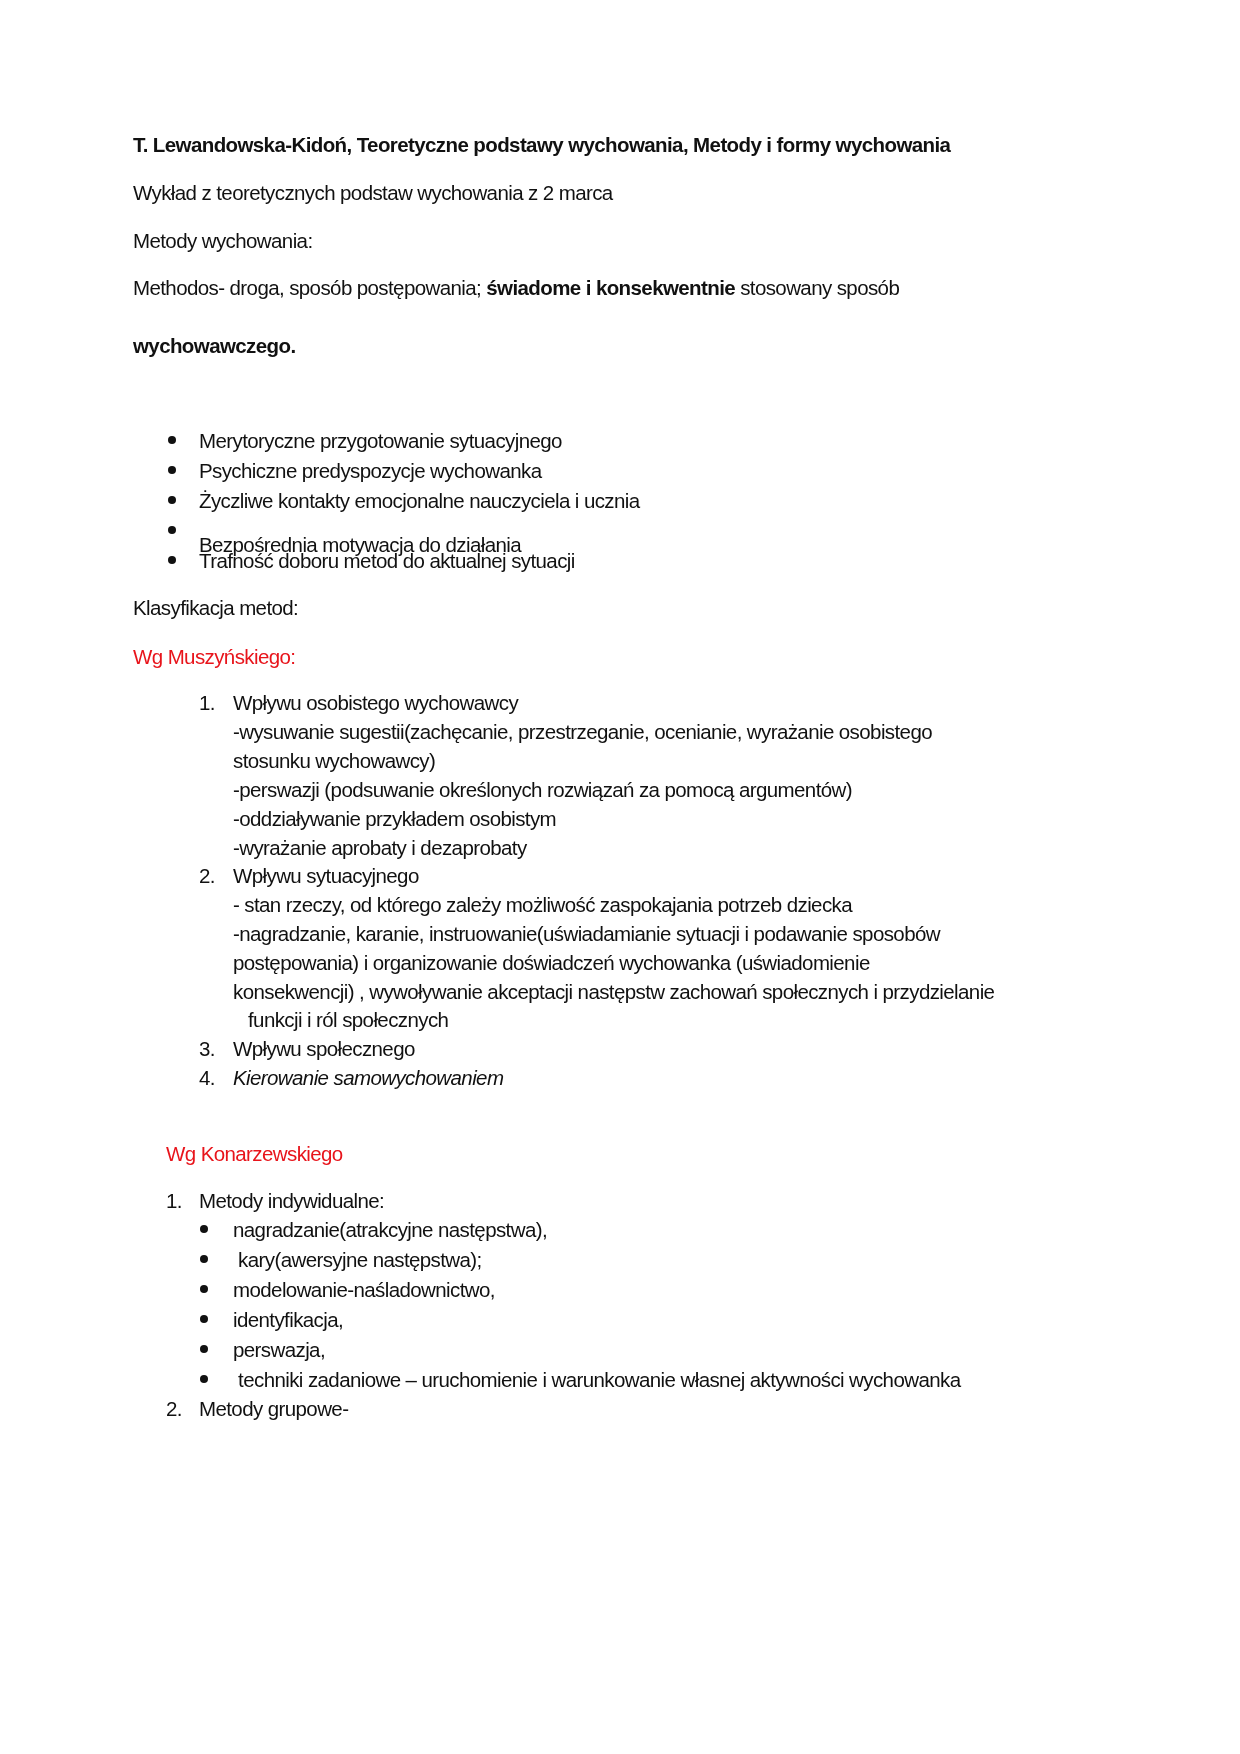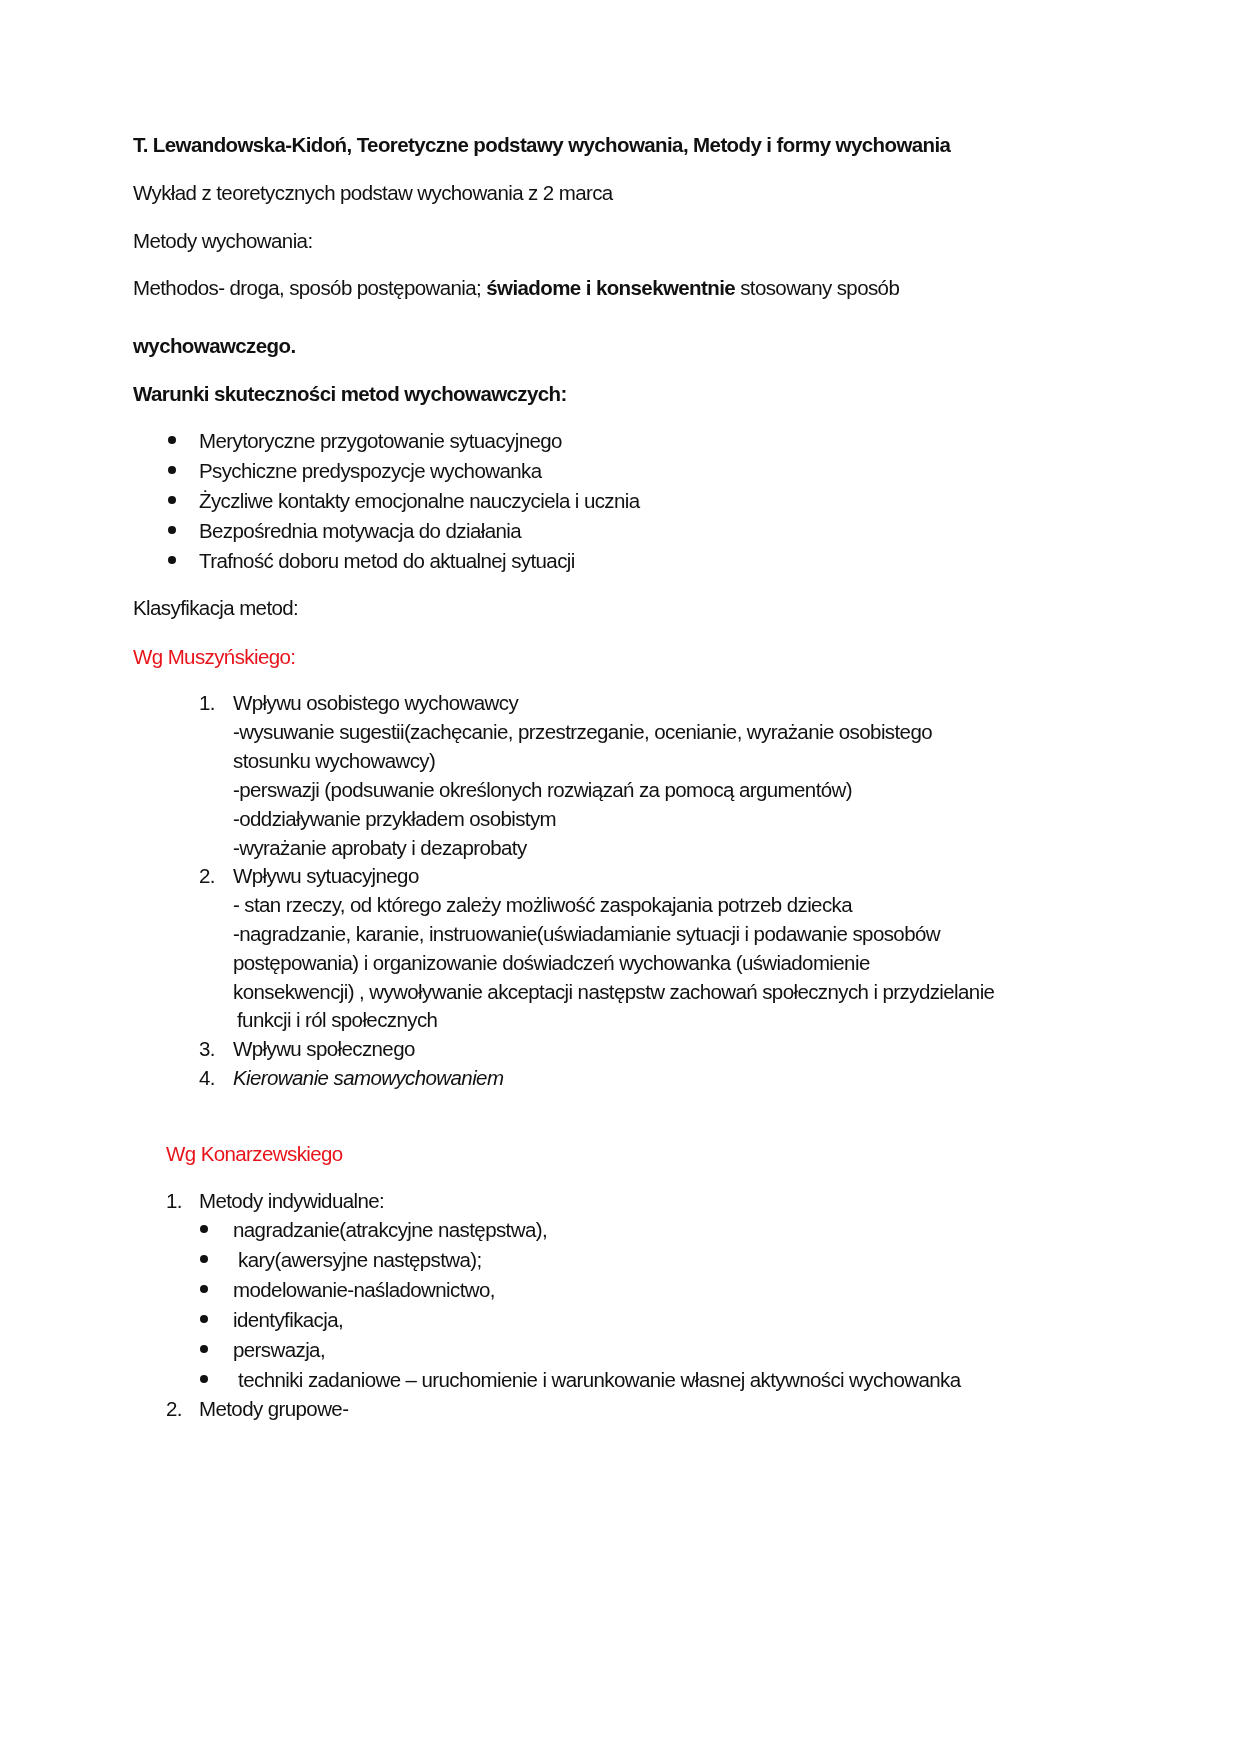--- a/index.html
+++ b/index.html
@@ -25,31 +25,30 @@
 
 <div class="page">
 
   <div class="line b" style="left:133px;top:132px;">T. Lewandowska-Kidoń, Teoretyczne podstawy wychowania, Metody i formy wychowania</div>
   <div class="line" style="left:133px;top:180px;">Wykład z teoretycznych podstaw wychowania z 2 marca</div>
   <div class="line" style="left:133px;top:228px;">Metody wychowania:</div>
 
   <div class="line" style="left:133px;top:275px;"><span>Methodos- droga, sposób postępowania; </span><span class="b">świadome i konsekwentnie</span><span> stosowany sposób</span></div>
   <div class="line b" style="left:133px;top:333px;">wychowawczego.</div>
 
-  <div class="line b" style="left:133px;top:381px;">Warunki skuteczności metod wychowawczych:</div>
 
   <div>
     <span class="bullet" style="left:168px;top:436px;"></span>
     <div class="line" style="left:199px;top:428px;">Merytoryczne przygotowanie sytuacyjnego</div>
     <span class="bullet" style="left:168px;top:466px;"></span>
     <div class="line" style="left:199px;top:458px;">Psychiczne predyspozycje wychowanka</div>
     <span class="bullet" style="left:168px;top:496px;"></span>
     <div class="line" style="left:199px;top:488px;">Życzliwe kontakty emocjonalne nauczyciela i ucznia</div>
     <span class="bullet" style="left:168px;top:526px;"></span>
-    <div class="line" style="left:199px;top:518px;">Bezpośrednia motywacja do działania</div>
+    <div class="line" style="left:199px;top:532px;">Bezpośrednia motywacja do działania</div>
     <span class="bullet" style="left:168px;top:556px;"></span>
     <div class="line" style="left:199px;top:548px;">Trafność doboru metod do aktualnej sytuacji</div>
   </div>
 
   <div class="line" style="left:133px;top:595px;">Klasyfikacja metod:</div>
 
   <div class="line red" style="left:133px;top:644px;">Wg Muszyńskiego:</div>
 
   <div>
     <div class="num" style="left:199px;top:690px;">1.</div>
@@ -59,21 +58,21 @@
     <div class="line" style="left:233px;top:777px;">-perswazji (podsuwanie określonych rozwiązań za pomocą argumentów)</div>
     <div class="line" style="left:233px;top:806px;">-oddziaływanie przykładem osobistym</div>
     <div class="line" style="left:233px;top:835px;">-wyrażanie aprobaty i dezaprobaty</div>
 
     <div class="num" style="left:199px;top:863px;">2.</div>
     <div class="line" style="left:233px;top:863px;">Wpływu sytuacyjnego</div>
     <div class="line" style="left:233px;top:892px;">- stan rzeczy, od którego zależy możliwość zaspokajania potrzeb dziecka</div>
     <div class="line" style="left:233px;top:921px;">-nagradzanie, karanie, instruowanie(uświadamianie sytuacji i podawanie sposobów</div>
     <div class="line" style="left:233px;top:950px;">postępowania) i organizowanie doświadczeń  wychowanka (uświadomienie</div>
     <div class="line" style="left:233px;top:979px;">konsekwencji) , wywoływanie akceptacji następstw zachowań społecznych i przydzielanie</div>
-    <div class="line" style="left:237px;top:1007px;">funkcji i ról społecznych</div>
+    <div class="line" style="left:248px;top:1007px;">funkcji i ról społecznych</div>
 
     <div class="num" style="left:199px;top:1036px;">3.</div>
     <div class="line" style="left:233px;top:1036px;">Wpływu społecznego</div>
     <div class="num" style="left:199px;top:1065px;">4.</div>
     <div class="line" style="left:233px;top:1065px;font-style:italic;">Kierowanie samowychowaniem</div>
   </div>
 
   <div class="line red" style="left:166px;top:1141px;">Wg Konarzewskiego</div>
 
   <div>

